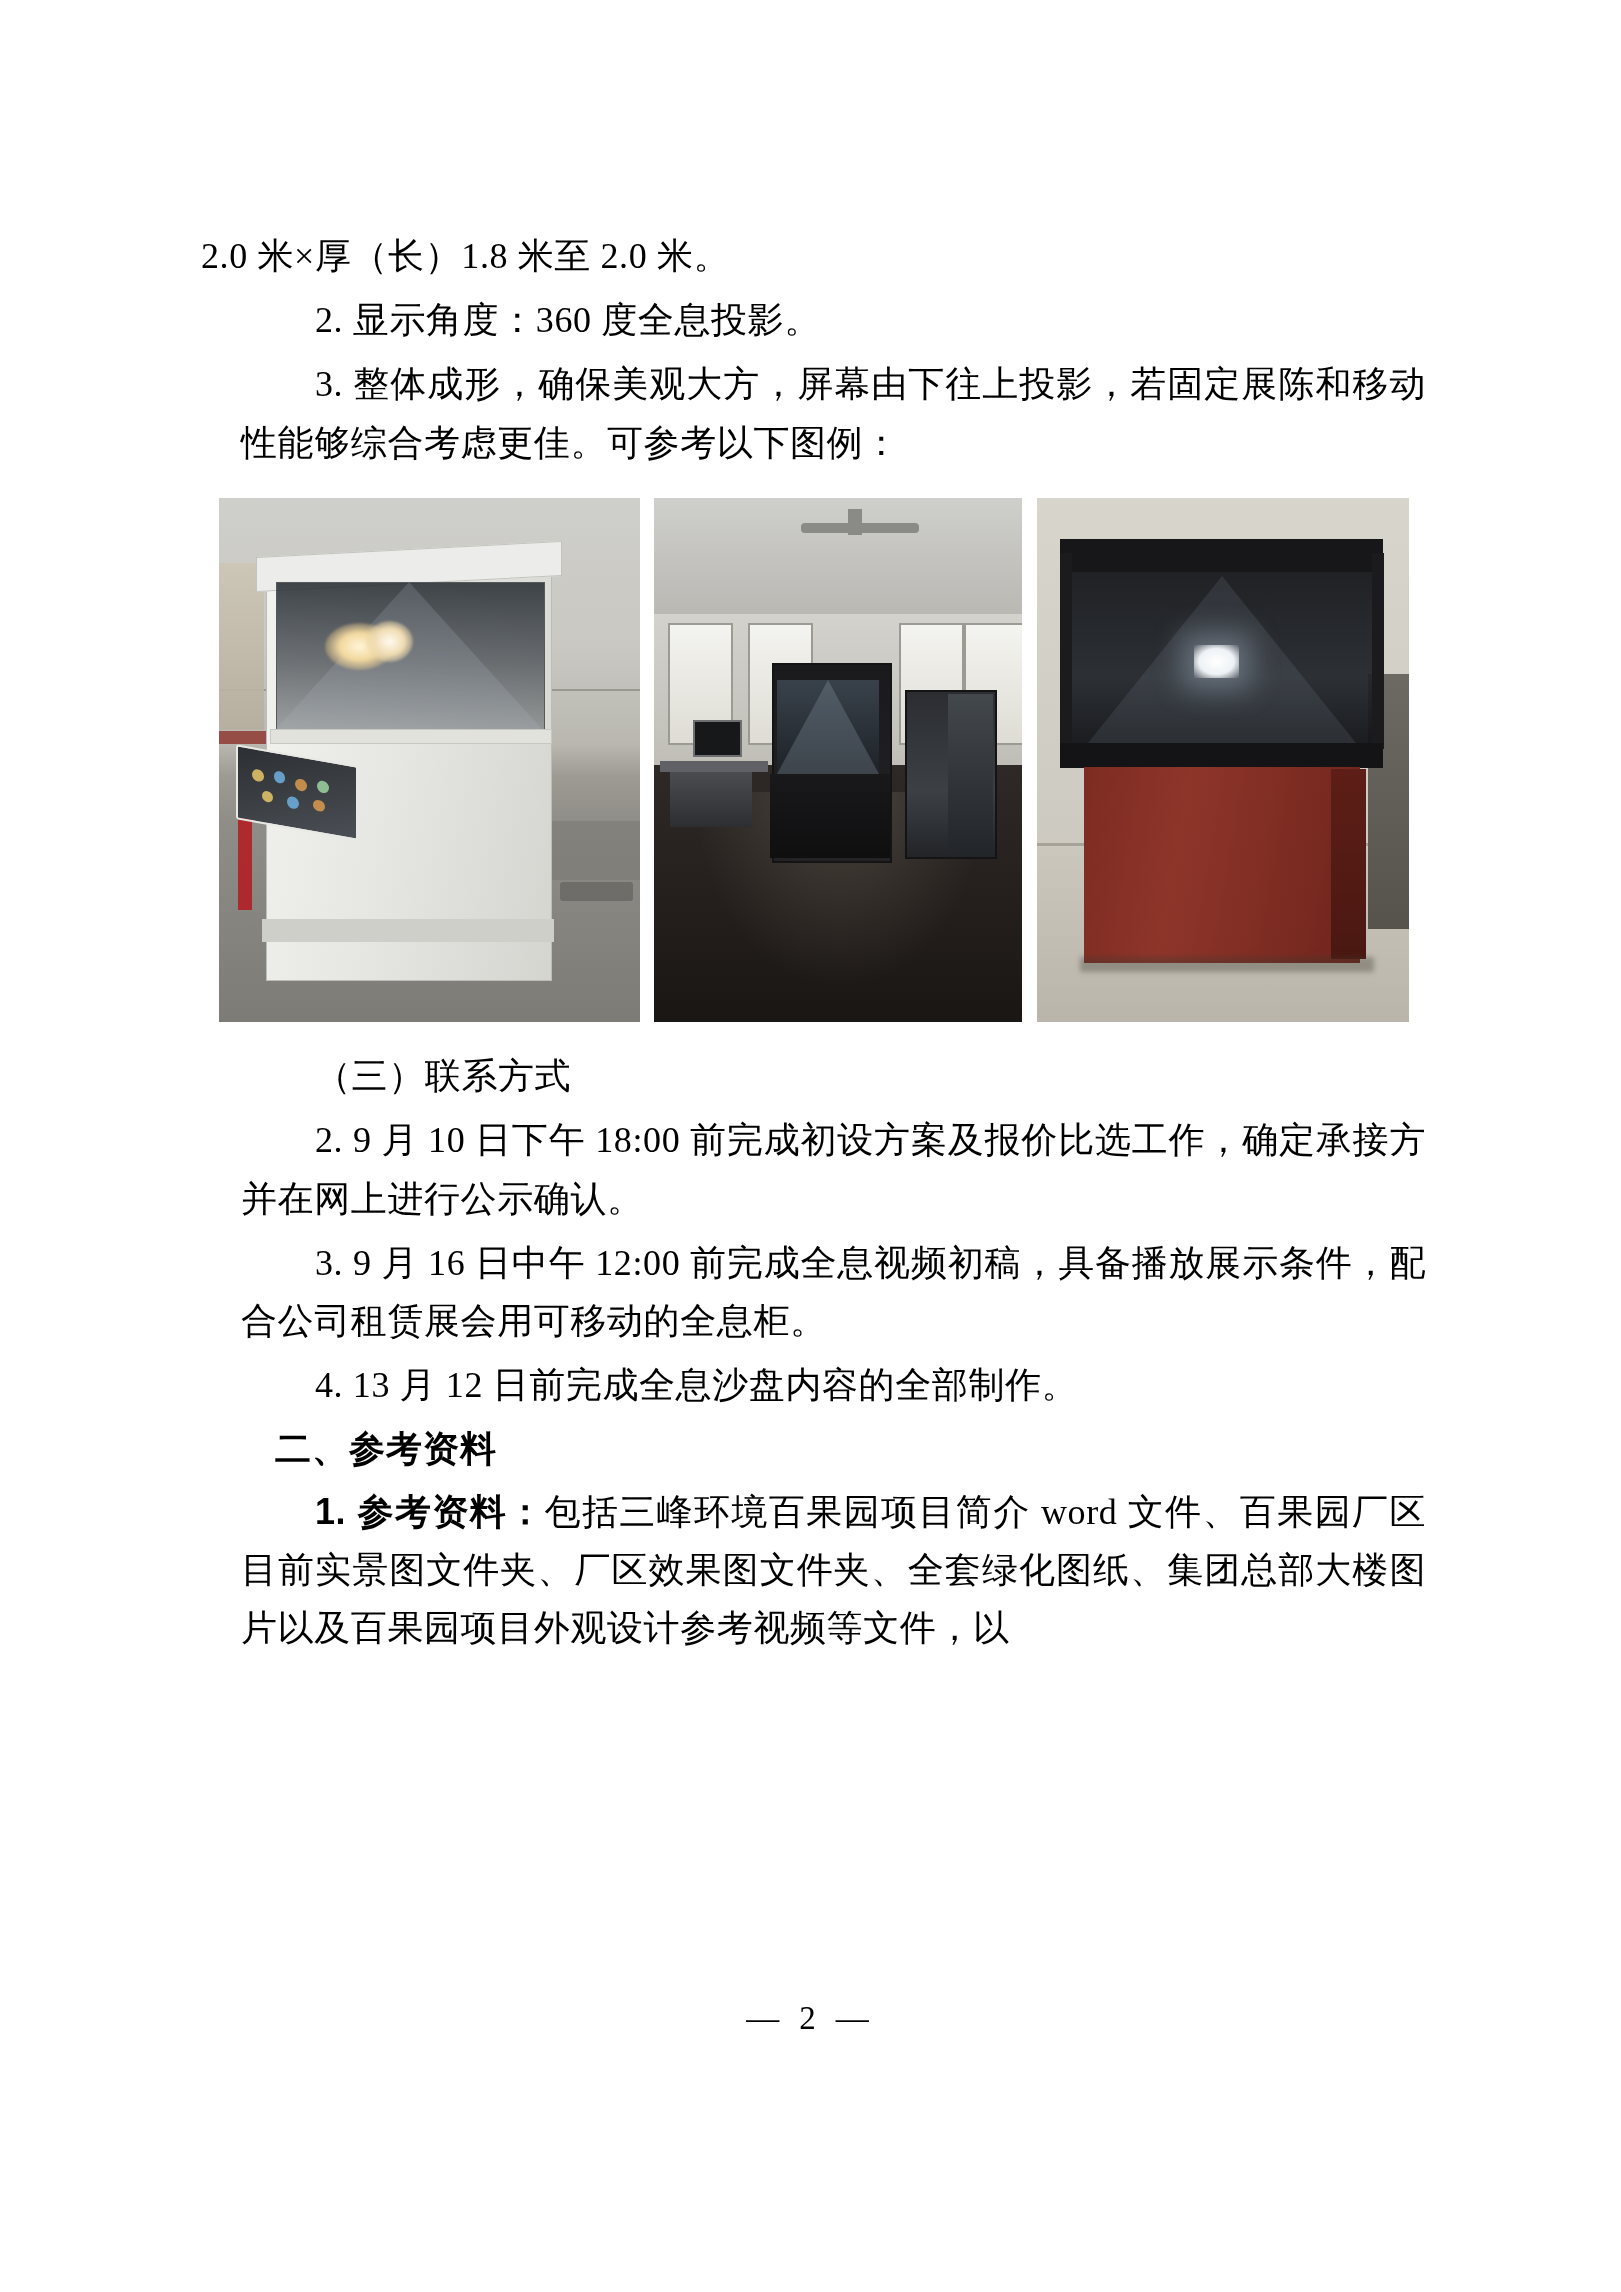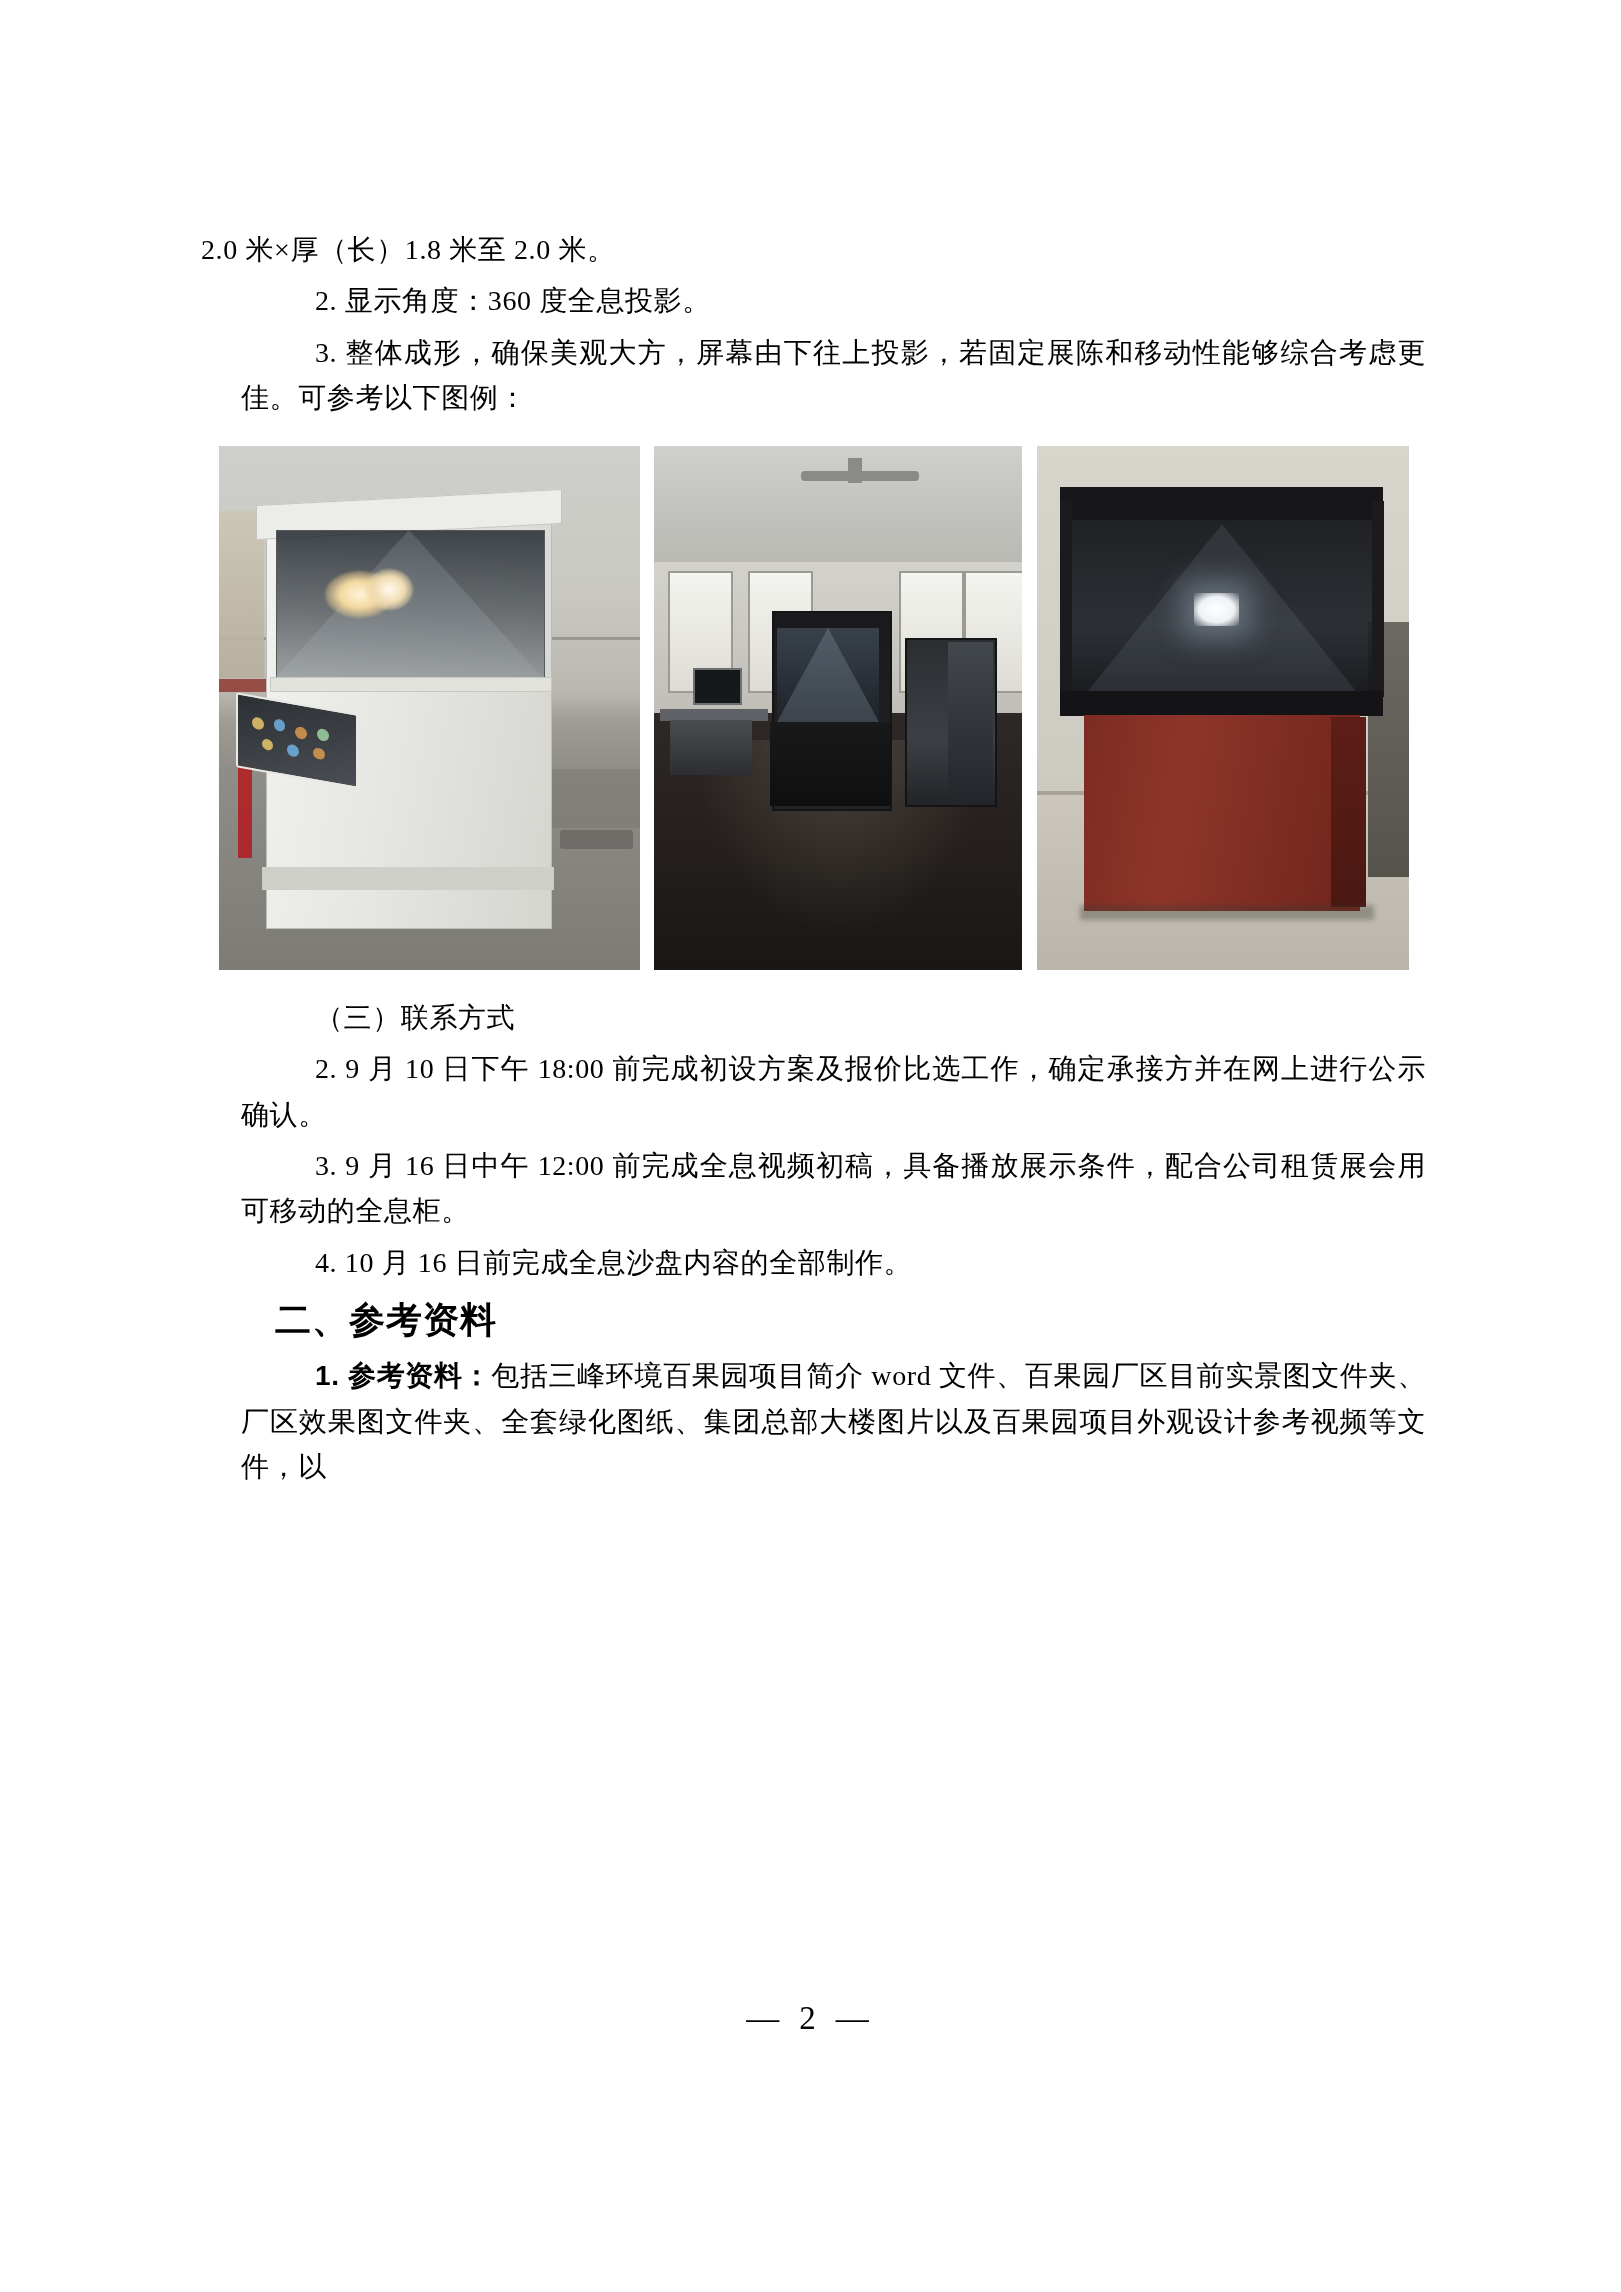--- a/index.html
+++ b/index.html
@@ -17,21 +17,21 @@
     box-sizing: border-box;
     overflow: hidden;
   }
   .content {
     position: absolute;
     left: 201px;
     top: 227px;
     width: 1225px;
   }
   .para {
-    font-size: 28px;
+    font-size: 36px;
     line-height: 1.62;
     letter-spacing: 0.6px;
     margin: 0 0 5.9px 0;
     text-align: justify;
     text-justify: inter-ideograph;
   }
   .indent2 {
     text-indent: 74px;
     margin-left: 40px;
   }
@@ -386,21 +386,21 @@
         <div class="f3-redbase-side"></div>
         <div class="f3-shadow"></div>
       </div>
 
     </div>
 
     <p class="para indent2">（三）联系方式</p>
 
     <p class="para indent2">2. 9 月 10 日下午 18:00 前完成初设方案及报价比选工作，确定承接方并在网上进行公示确认。</p>
     <p class="para indent2">3. 9 月 16 日中午 12:00 前完成全息视频初稿，具备播放展示条件，配合公司租赁展会用可移动的全息柜。</p>
-    <p class="para indent2">4. 10 月 16 日前完成全息沙盘内容的全部制作。</p>
+    <p class="para indent2">4. 13 月 12 日前完成全息沙盘内容的全部制作。</p>
 
     <p class="heading">二、参考资料</p>
 
     <p class="para indent2"><span class="bold-lead">1. 参考资料：</span><span>包括三峰环境百果园项目简介 word 文件、百果园厂区目前实景图文件夹、厂区效果图文件夹、全套绿化图纸、集团总部大楼图片以及百果园项目外观设计参考视频等文件，以</span></p>
 
   </div>
 
   <div class="pagenum">— 2 —</div>
 </div>
 

